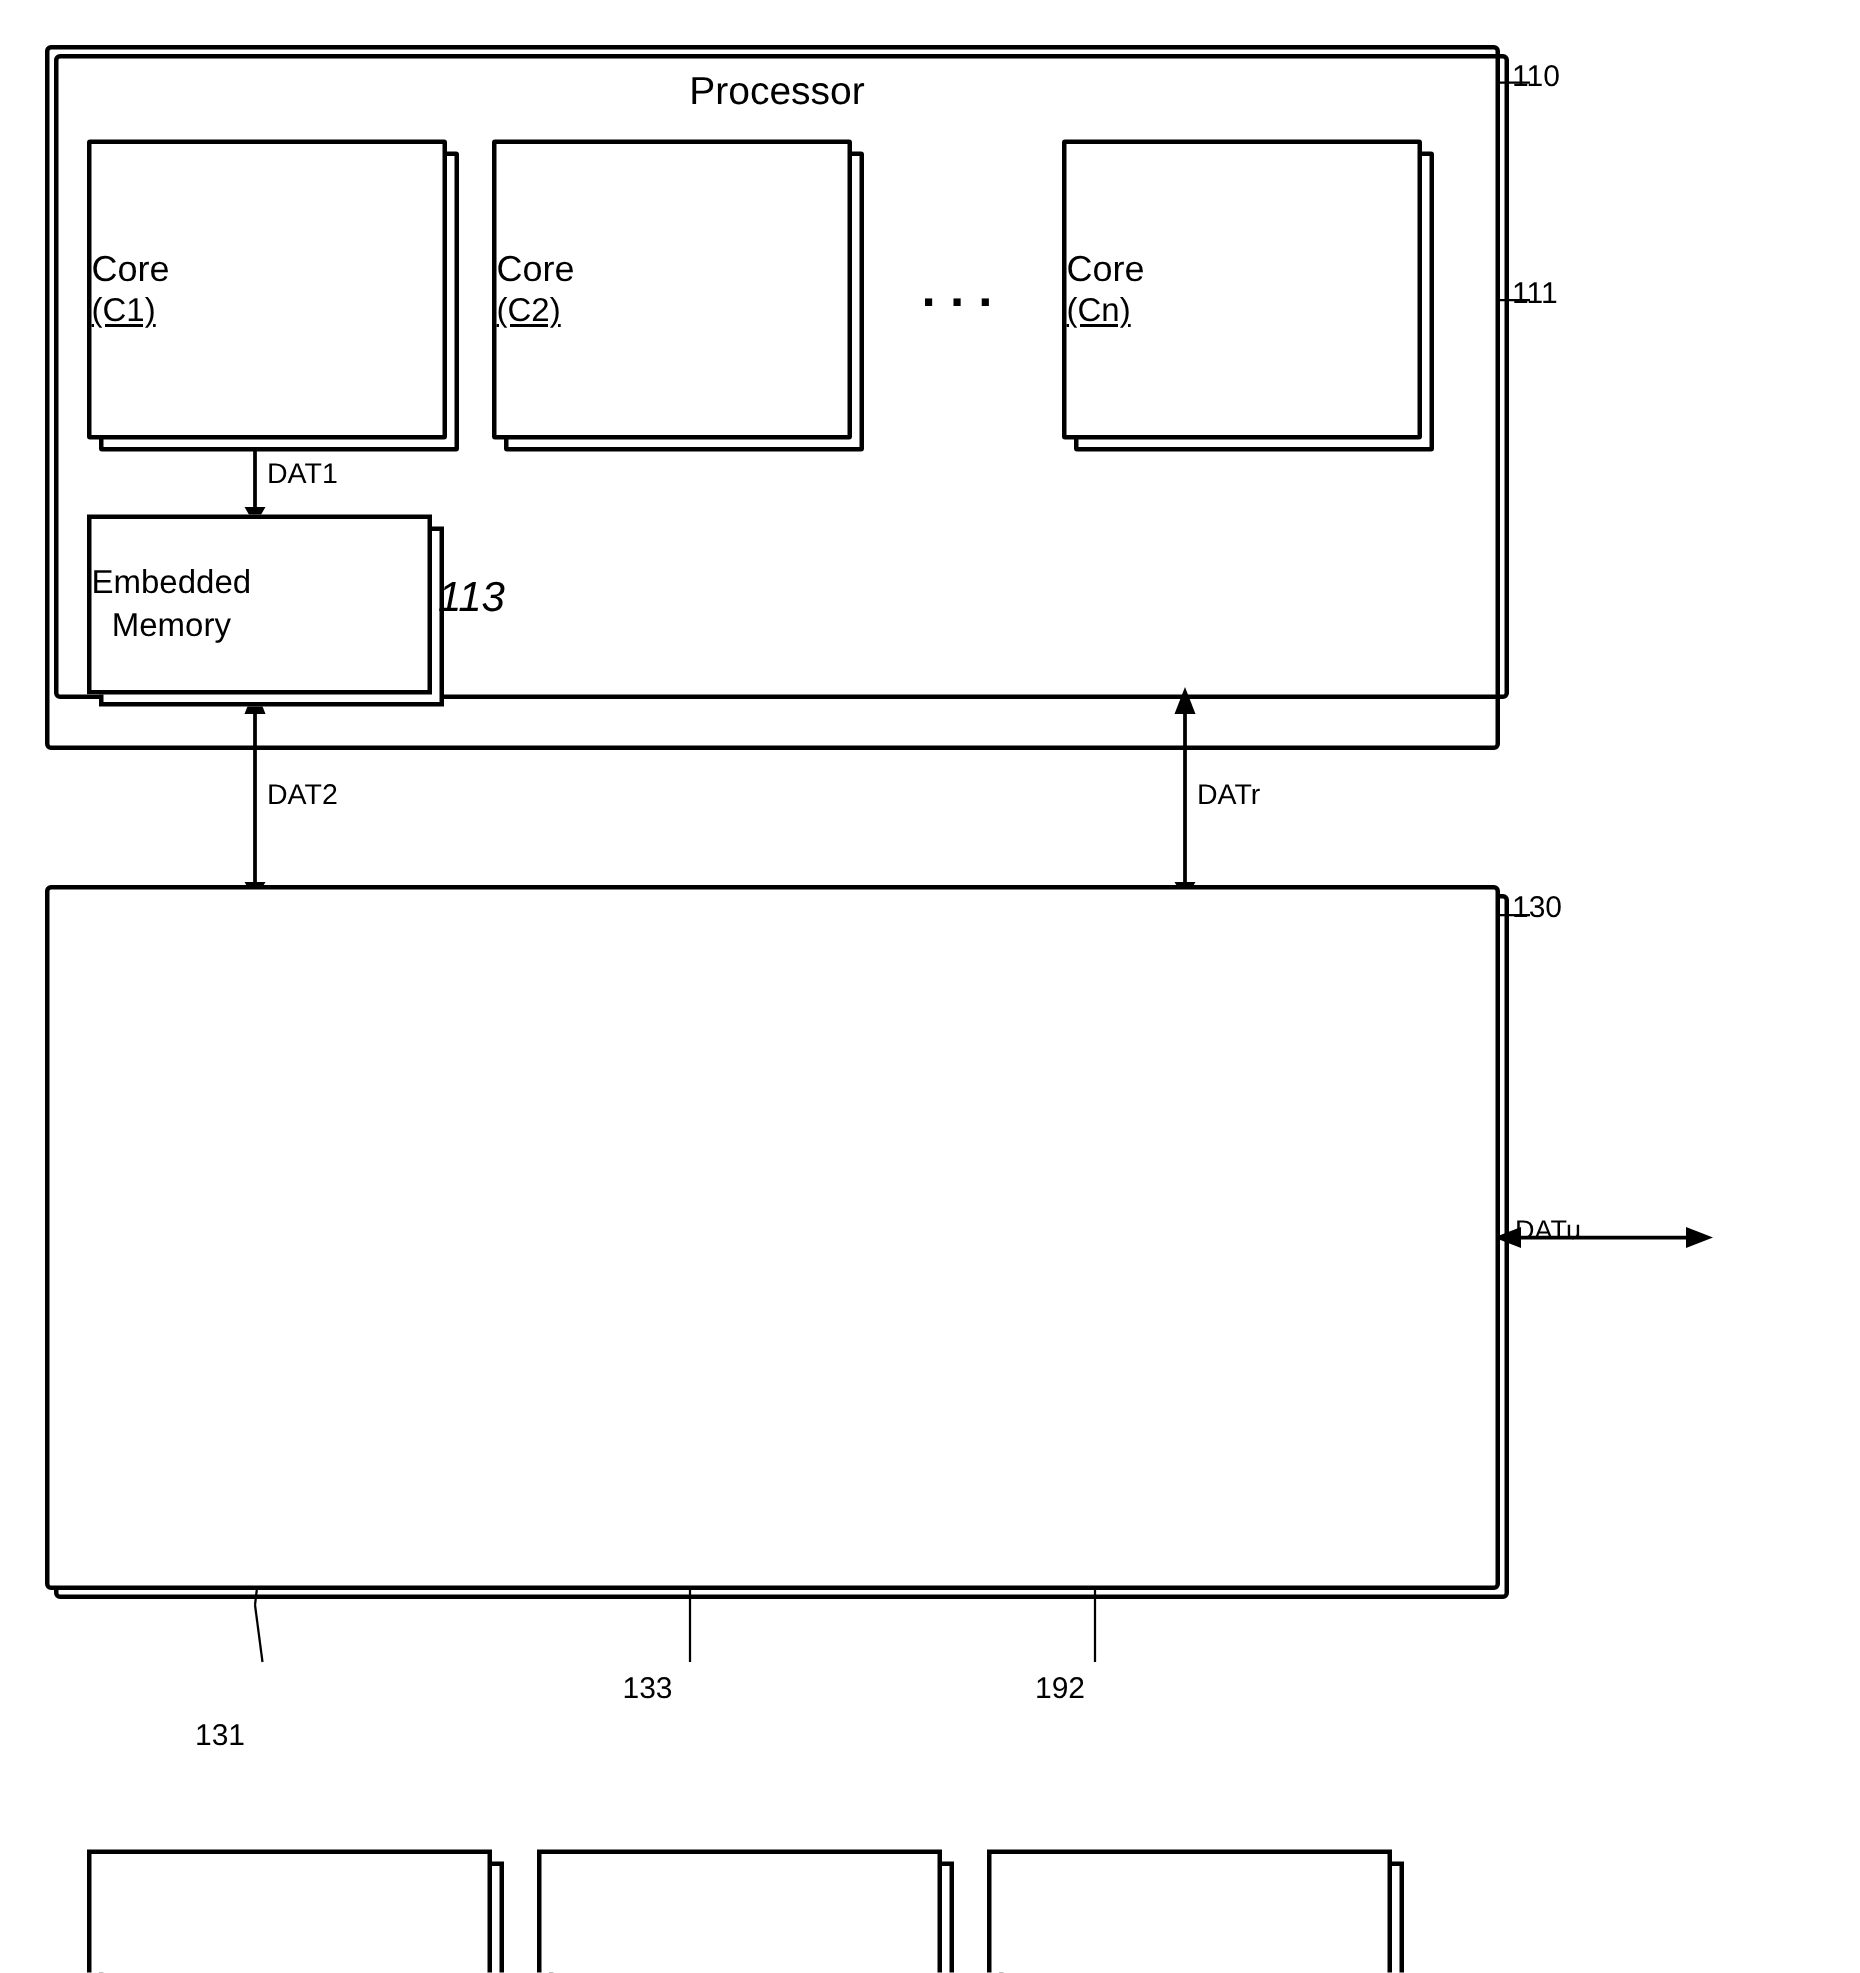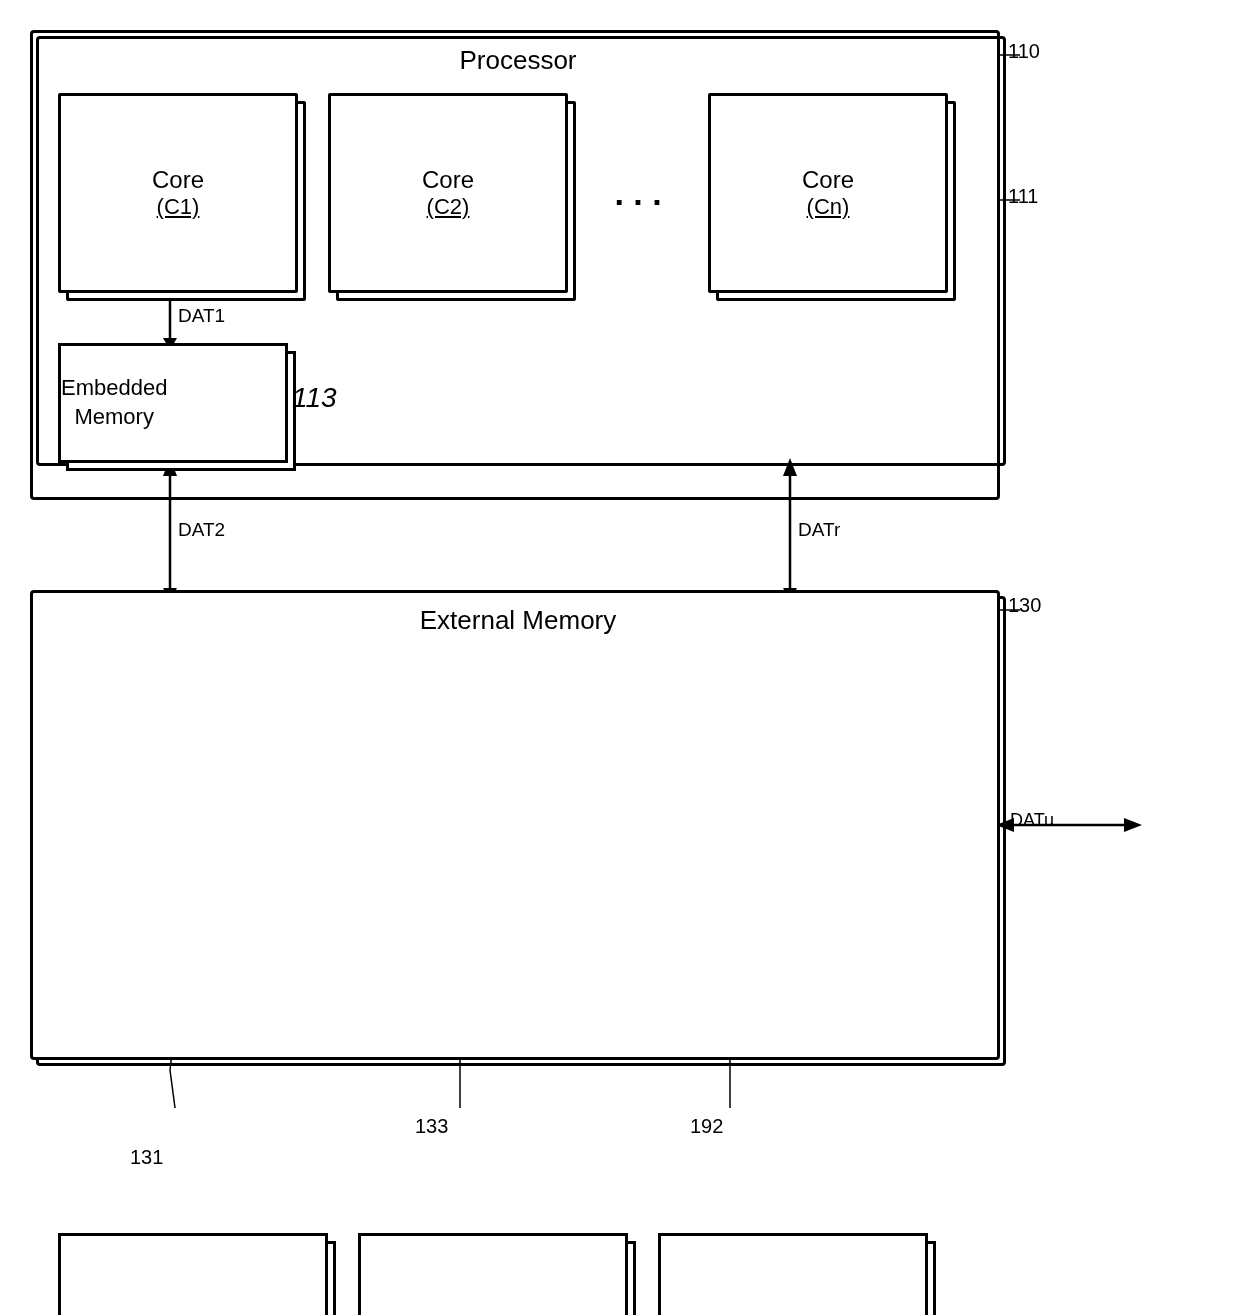--- a/index.html
+++ b/index.html
@@ -86,21 +86,20 @@
       position: absolute;
       top: 0;
       left: 0;
       width: 240px;
       height: 200px;
       border: 3px solid #000;
       border-radius: 2px;
       background: #fff;
       display: flex;
       flex-direction: column;
-      align-items: center;
       justify-content: center;
     }
 
     .core-label {
       font-size: 24px;
       font-weight: normal;
     }
 
     .core-sub {
       font-size: 22px;
@@ -382,21 +381,20 @@
 
   <div class="ref-110">110</div>
 
   <div class="ref-111">111</div>
 
   <div class="ref-113">113</div>
 
   <div class="external-shadow"></div>
 
   <div style="position:absolute; top:560px; left:0; width:970px; height:470px; border:3px solid #000; border-radius:4px; background:#fff;">
-    <div class="external-label" style="position:relative; top:12px;">External Memory</div>
 
     <div class="memory-areas-row">
 
       <div class="mem-area-wrapper">
         <div class="mem-area-shadow"></div>
         <div class="mem-area-box">
           
         </div>
       </div>
 

